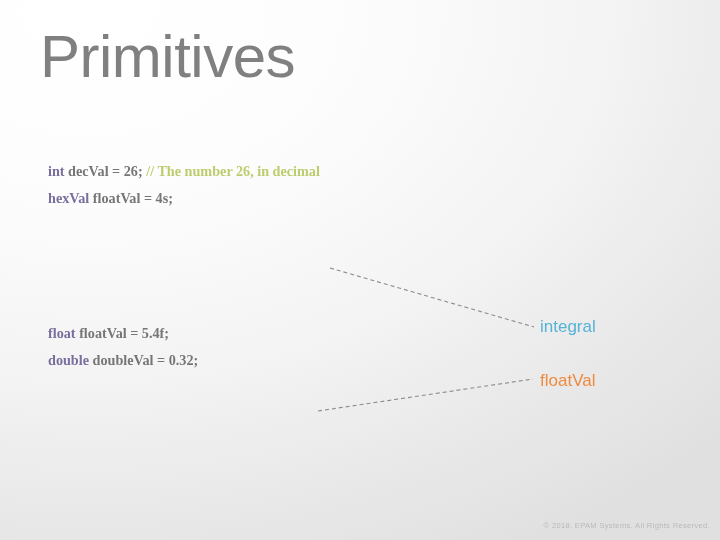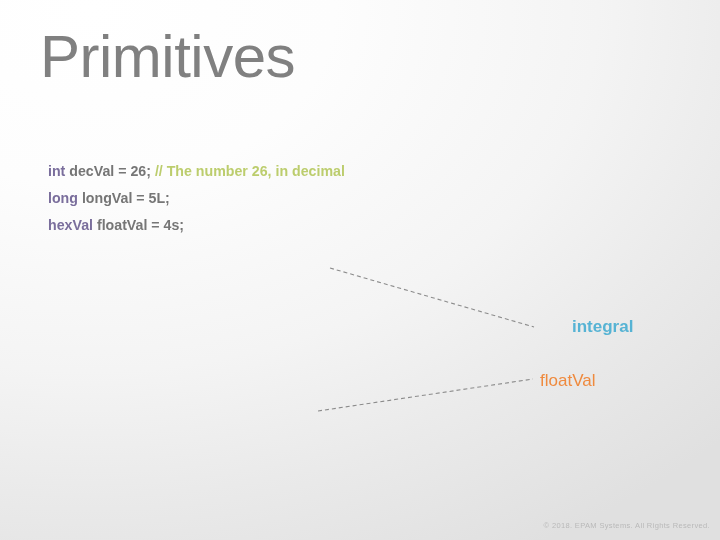--- a/index.html
+++ b/index.html
@@ -36,21 +36,21 @@
     color: #808080;
     line-height: 1.15;
     white-space: nowrap;
   }
 
   
   #code {
     position: absolute;
     left: 48px;
     top: 158px;
-    font-family: Liberation Sans, sans-serif;
+    font-family: Liberation Serif, serif;
     font-size: 14.2px;
     line-height: 27px;
     white-space: nowrap;
     font-weight: bold;
     -webkit-font-smoothing: antialiased;
   }
   .code-line {
     white-space: pre;
   }
   .spacer-line {
@@ -62,24 +62,23 @@
 
   
   .anno {
     position: absolute;
     font-family: "Liberation Sans", sans-serif;
     font-size: 17px;
     font-weight: 400;
     white-space: nowrap;
   }
   #anno-integral {
-    left: 572px;
+    left: 540px;
     top: 317px;
     color: #56b3d4;
-    font-weight: bold;
   }
   #anno-floating {
     left: 540px;
     top: 371px;
     color: #ef8a3e;
   }
 
   
   #connectors {
     position: absolute;
@@ -108,30 +107,31 @@
 <div id="slide">
 
   <div id="title">Primitives</div>
 
   <div id="code">
 
     <div class="code-line"><span class="kw">int</span><span class="id"> decVal = 26; </span><span class="cmt">// The number 26, in decimal</span></div>
 
 
 
-    <div class="code-line"><span class="kw">long</span><span class="id"> longVal = 5L;</span></div>
 
     <div class="code-line"><span class="kw">hexVal</span><span class="id"> floatVal = 4s;</span></div>
 
     <div class="spacer-line"></div>
     <div class="spacer-line"></div>
     <div class="spacer-line"></div>
     <div class="spacer-line"></div>
 
+    <div class="code-line"><span class="kw">float</span><span class="id"> floatVal = 5.4f;</span></div>
 
+    <div class="code-line"><span class="kw">double</span><span class="id"> doubleVal = 0.32;</span></div>
 
   </div>
 
   <svg id="connectors" viewBox="0 0 720 540" width="720" height="540">
     <line x1="330" y1="268" x2="534" y2="327" stroke="#8c8c8c" stroke-width="1.1" stroke-dasharray="4,3" stroke-linecap="butt" fill="none"></line>
     <line x1="318" y1="411" x2="533" y2="379" stroke="#8c8c8c" stroke-width="1.1" stroke-dasharray="4,3" stroke-linecap="butt" fill="none"></line>
   </svg>
 
   <div class="anno" id="anno-integral">integral</div>
 

